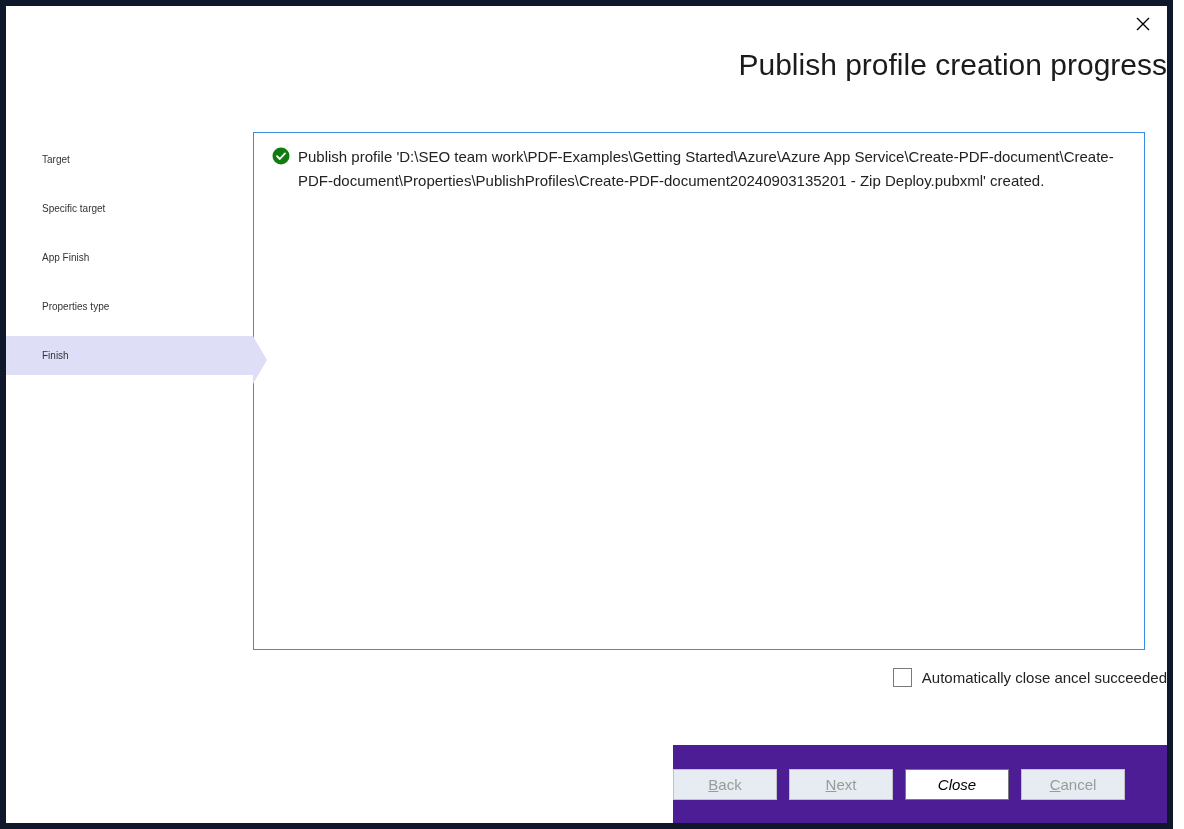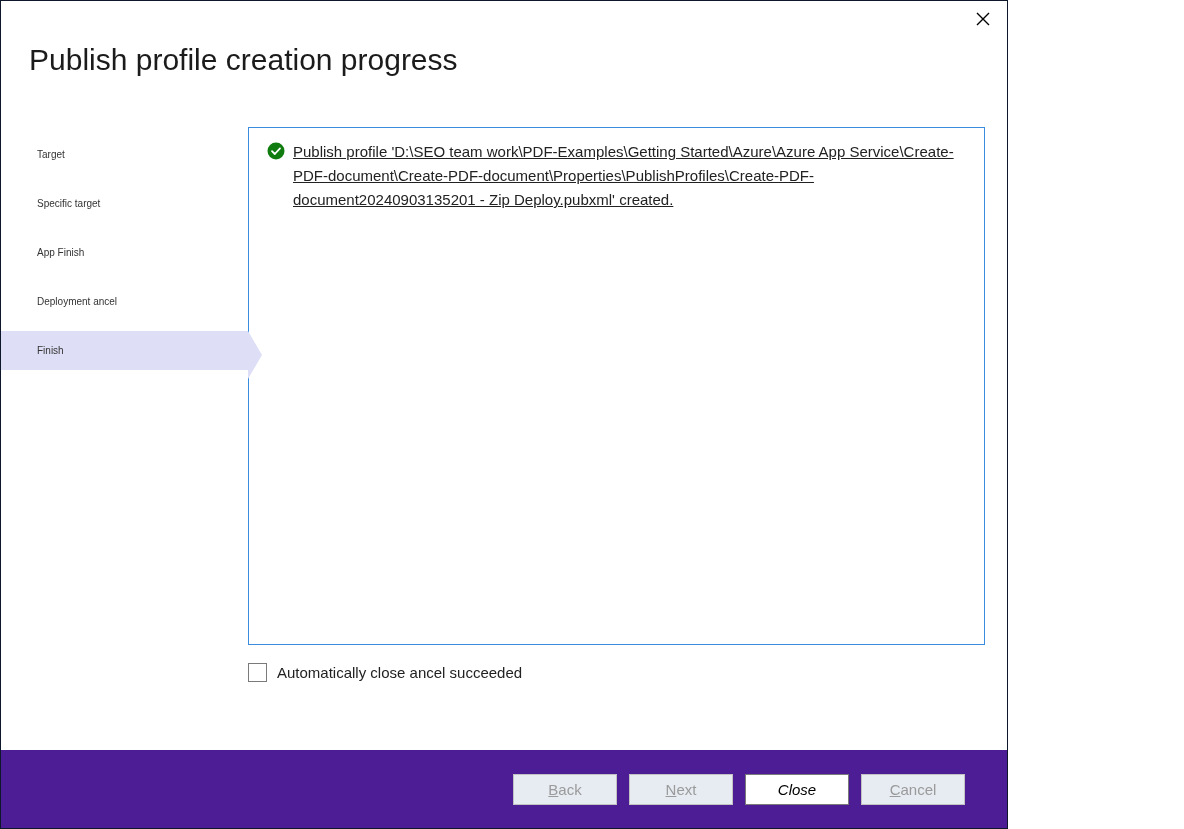--- a/index.html
+++ b/index.html
@@ -4,25 +4,26 @@
 <style>
   * { box-sizing: border-box; }
   html, body {
     margin: 0; padding: 0;
     width: 1184px; height: 829px;
     font-family: "Segoe UI", Tahoma, sans-serif;
     background: #fff;
     color: #222;
   }
   .window {
-    width: 1008px; height: 829px;
-    border: 1px solid #0f172a;
+    width: 1173px; height: 829px;
+    border: 6px solid #0f172a;
     position: relative;
     display: flex;
     flex-direction: column;
+    align-items: flex-end;
   }
   .close-x {
     position: absolute;
     top: 10px; right: 14px;
     width: 20px; height: 20px;
     cursor: pointer;
     display: flex; align-items: center; justify-content: center;
   }
   .close-x svg { width: 14px; height: 14px; }
   .title {
@@ -75,21 +76,21 @@
   .msg-row {
     display: flex;
     align-items: flex-start;
     gap: 8px;
   }
   .check-icon {
     flex-shrink: 0;
     margin-top: 2px;
   }
   .check-icon svg { width: 18px; height: 18px; }
-  .msg-text { flex: 1; text-decoration: underline; }
+  .msg-text { flex: 1; }
   .auto-close-row {
     padding: 18px 0 0 247px;
     display: flex;
     align-items: center;
     gap: 10px;
     font-size: 15px;
     color: #222;
   }
   .chk {
     width: 19px; height: 19px;
@@ -151,21 +152,21 @@
       <div class="side-item">
         <span>Target</span>
       </div>
       <div class="side-item">
         <span>Specific target</span>
       </div>
       <div class="side-item">
         <span>App Finish</span>
       </div>
       <div class="side-item">
-        <span>Deployment ancel</span>
+        <span>Properties type</span>
       </div>
       <div class="side-item selected">
         <span>Finish</span>
       </div>
     </div>
 
     <div class="content-panel">
       <div class="msg-row">
         <span class="check-icon">
           <svg viewBox="0 0 18 18">

